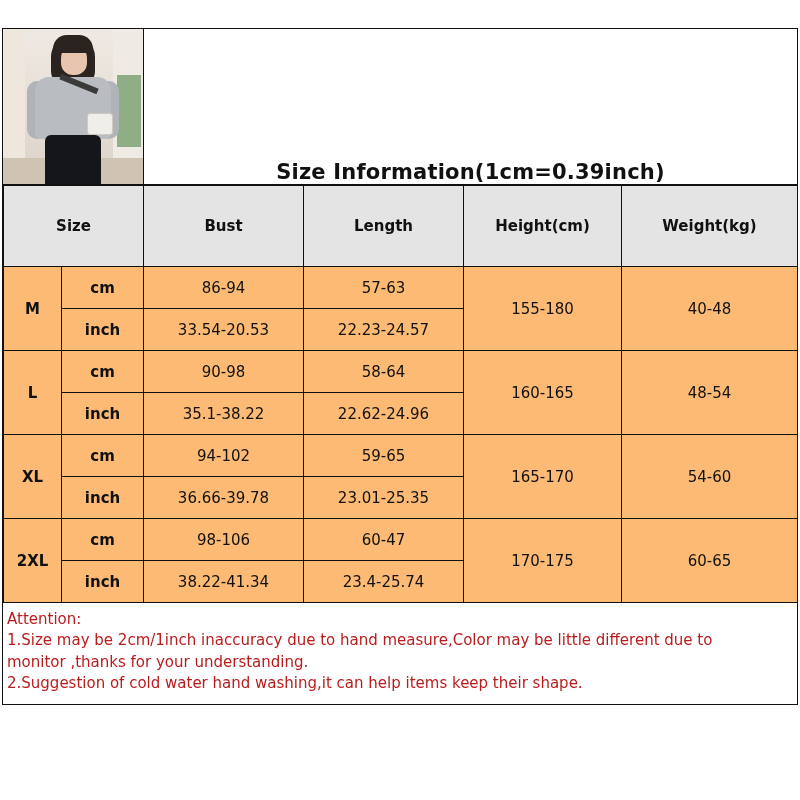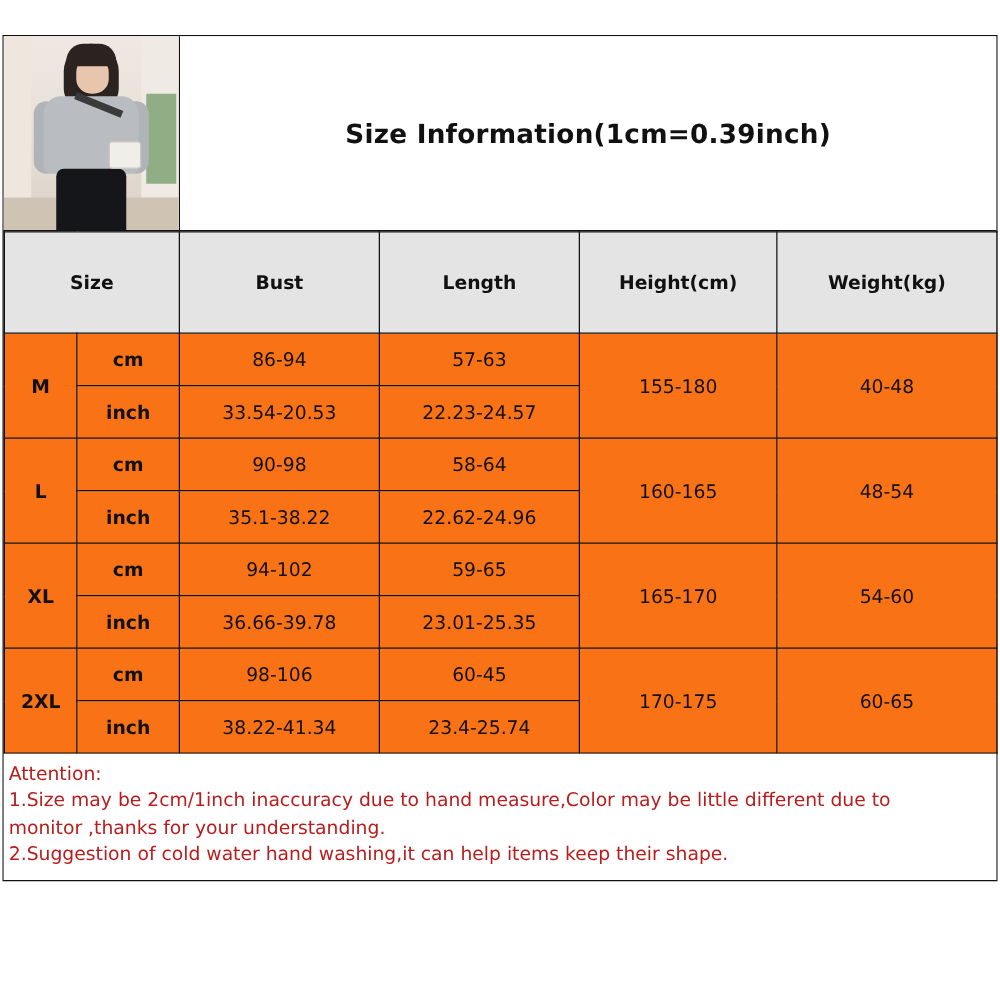--- a/index.html
+++ b/index.html
@@ -85,21 +85,21 @@
     position:absolute; left:56px; top:52px; width:40px; height:6px;
     background:#3b3b3b; transform: rotate(22deg);
   }
   .ph-bag {
     position:absolute; left:84px; top:84px; width:24px; height:20px;
     background:#f0eee9; border:1px solid #cfc9bf; border-radius:3px;
   }
   .header-title-cell {
     flex: 1 1 auto;
     display: flex;
-    align-items: center;
+    align-items: flex-end;
     justify-content: center;
     background: #ffffff;
   }
   .header-title {
     font-size: 21px;
     font-weight: bold;
     color: #111;
     letter-spacing: 0.2px;
   }
   
@@ -117,21 +117,21 @@
     color: #111;
     padding: 0;
   }
   thead th {
     background: #e4e4e4;
     height: 80px;
     font-size: 17px;
     font-weight: bold;
   }
   tbody td {
-    background: #f97316;
+    background: #fdba74;
     height: 41px;
   }
   td.size-label {
     font-size: 17px;
     font-weight: bold;
   }
   td.unit {
     font-size: 14px;
     font-weight: bold;
   }
@@ -239,21 +239,21 @@
         <tr>
           <td class="unit">inch</td>
           <td>36.66-39.78</td>
           <td>23.01-25.35</td>
         </tr>
 
         <tr>
           <td class="size-label" rowspan="2">2XL</td>
           <td class="unit">cm</td>
           <td>98-106</td>
-          <td>60-45</td>
+          <td>60-47</td>
           <td rowspan="2">170-175</td>
           <td rowspan="2">60-65</td>
         </tr>
         <tr>
           <td class="unit">inch</td>
           <td>38.22-41.34</td>
           <td>23.4-25.74</td>
         </tr>
       </tbody>
     </table>

